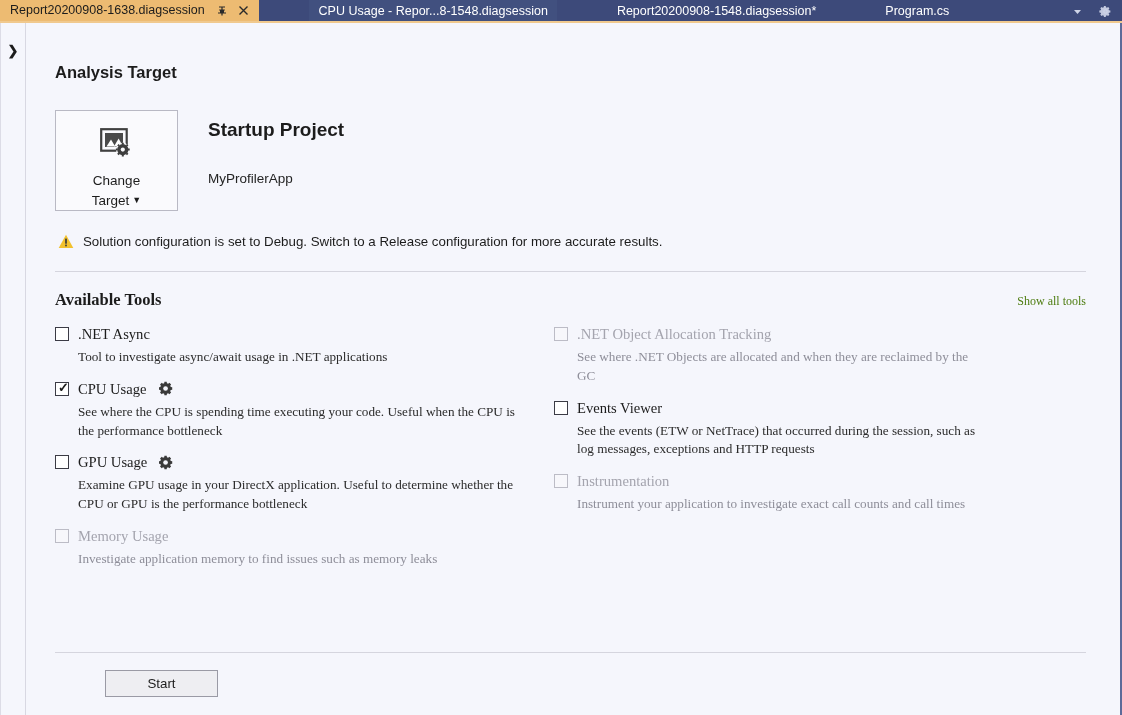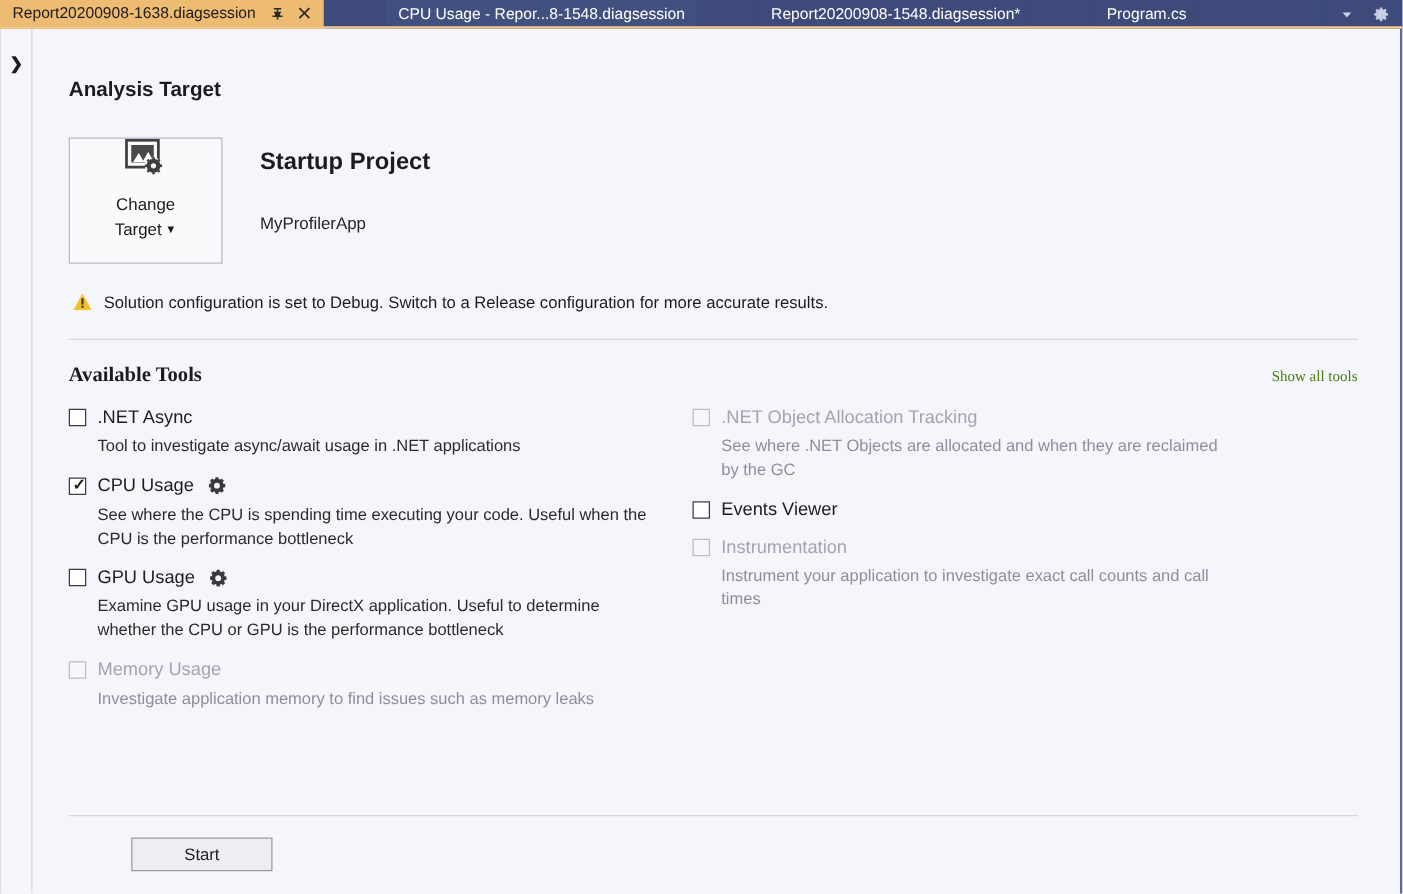--- a/index.html
+++ b/index.html
@@ -140,20 +140,21 @@
   }
   .change-target-btn {
     width: 123px;
     height: 101px;
     background: #fafafd;
     border: 1px solid #b9b9c4;
     display: flex;
     flex-direction: column;
     align-items: center;
     justify-content: flex-start;
+    padding-top: 17px;
     cursor: pointer;
     user-select: none;
   }
   .ct-icon { width: 34px; height: 32px; }
   .ct-label {
     margin-top: 11px;
     font-size: 13.5px;
     color: #1c1c1c;
     text-align: center;
     line-height: 1.45;
@@ -208,21 +209,21 @@
     color: #4d7c0f;
     cursor: pointer;
   }
 
   .tools-grid {
     display: grid;
     grid-template-columns: 477px 1fr;
     column-gap: 22px;
     margin-top: 16px;
   }
-  .tcol { display: flex; flex-direction: column; }
+  .tcol { display: flex; flex-direction: column; font-family: Liberation Serif, serif; }
 
   .tool {
     margin-bottom: 14px;
   }
   .tool-head {
     display: flex;
     align-items: center;
     gap: 9px;
   }
   .cbx {
@@ -465,20 +466,21 @@
                 <span class="tool-name">.NET Object Allocation Tracking</span>
               </div>
               <div class="tool-desc">See where .NET Objects are allocated and when they are reclaimed by the GC</div>
             </div>
 
             <div class="tool">
               <div class="tool-head">
                 <span class="cbx"></span>
                 <span class="tool-name">Events Viewer</span>
               </div>
+              <div class="tool-desc">See the events (ETW or NetTrace) that occurred during the session, such as log messages, exceptions and HTTP requests</div>
             </div>
 
             <div class="tool off">
               <div class="tool-head">
                 <span class="cbx disabled"></span>
                 <span class="tool-name">Instrumentation</span>
               </div>
               <div class="tool-desc">Instrument your application to investigate exact call counts and call times</div>
             </div>
 

